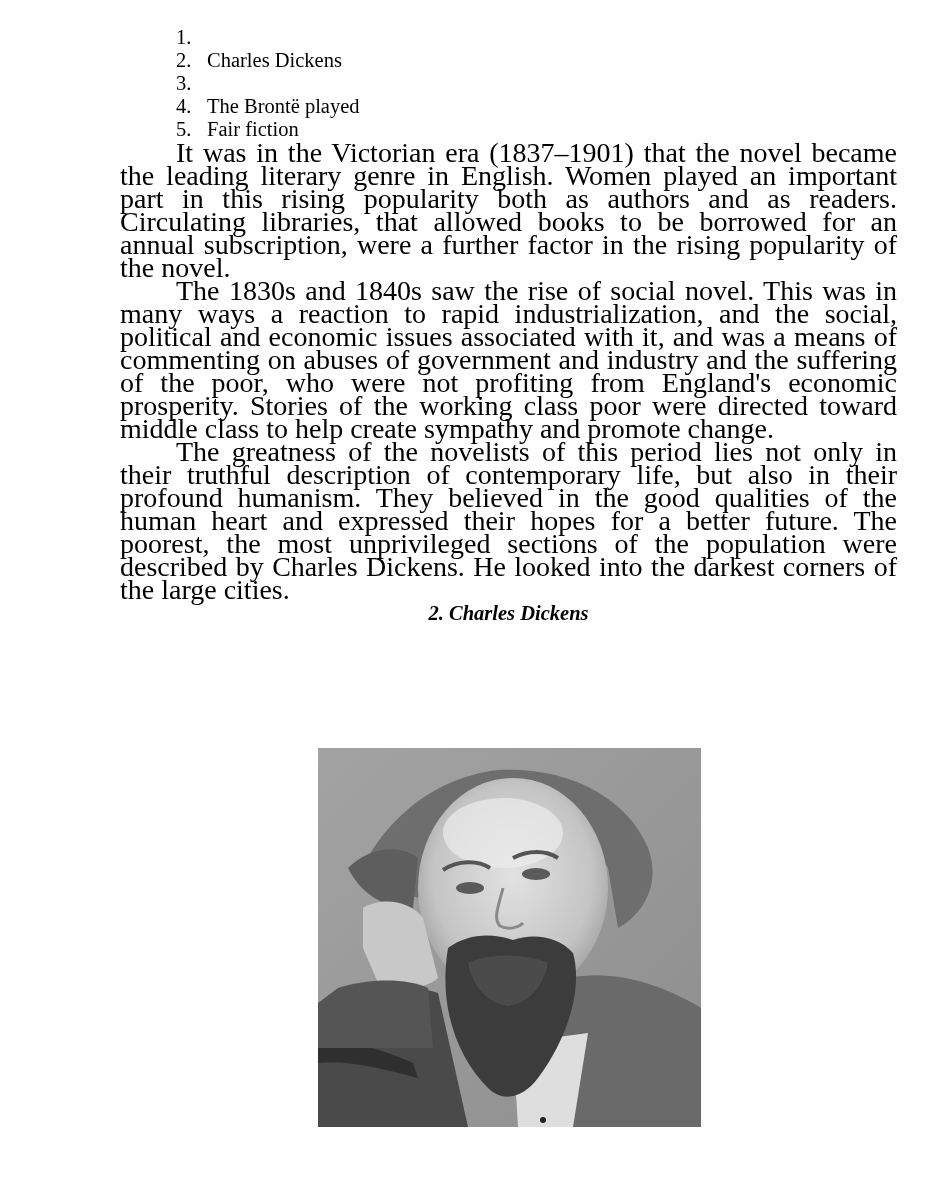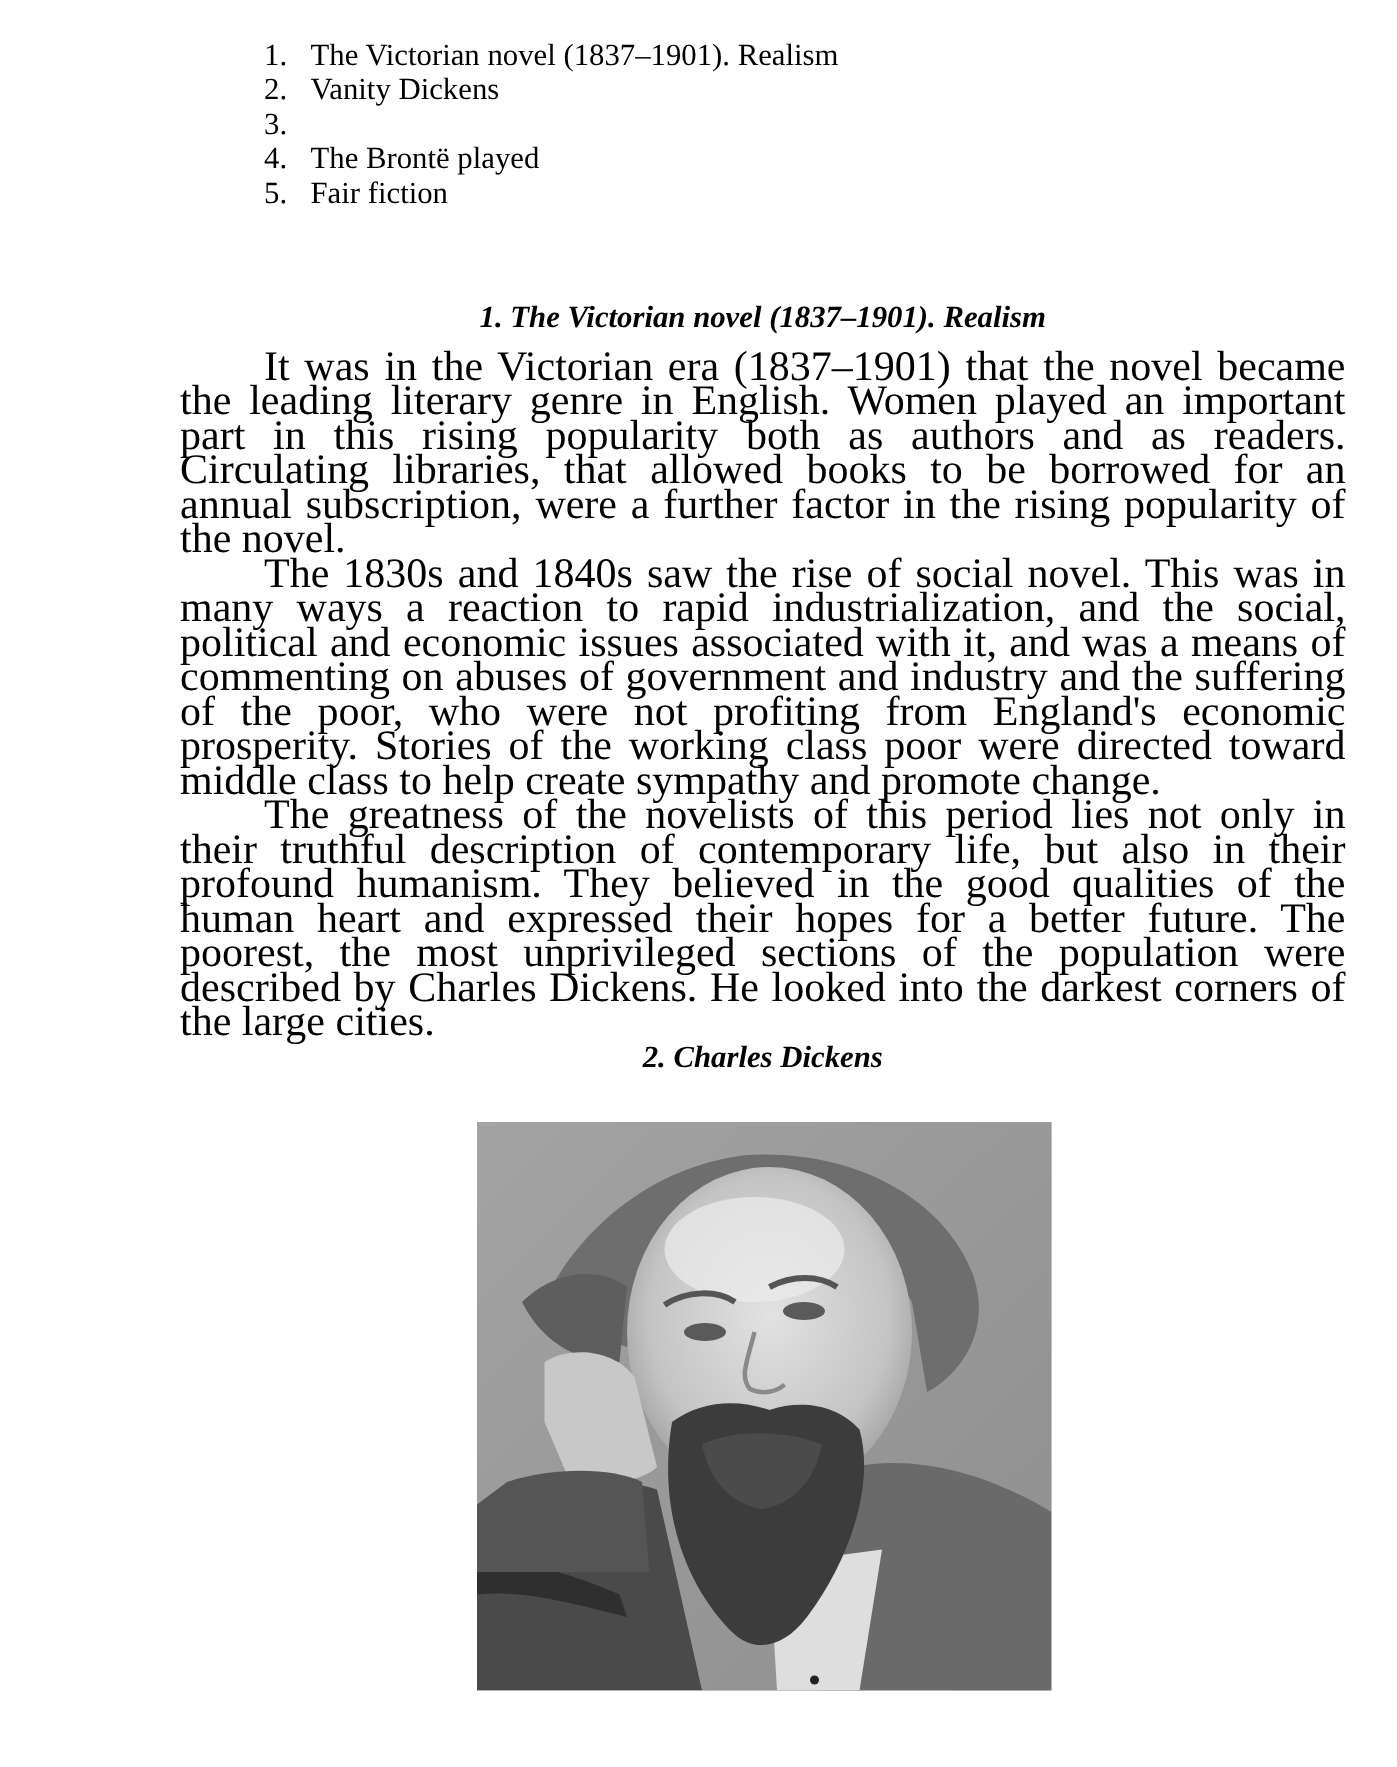--- a/index.html
+++ b/index.html
@@ -76,40 +76,38 @@
     }
   </style>
 </head>
 <body>
 
 <div class="page">
 
   <ol class="toc">
     <li>
       <span class="num">1.</span>
-      <span>The Victorian novel (1837–1901). Realism</span>
     </li>
     <li>
       <span class="num">2.</span>
-      <span>Vanity Dickens</span>
+      <span>Charles Dickens</span>
     </li>
     <li>
       <span class="num">3.</span>
     </li>
     <li>
       <span class="num">4.</span>
       <span>The Brontë played</span>
     </li>
     <li>
       <span class="num">5.</span>
       <span>Fair fiction</span>
     </li>
   </ol>
 
-  <h2 class="section-heading h1">1. The Victorian novel (1837–1901). Realism</h2>
 
   <p class="para">It was in the Victorian era (1837–1901) that the novel became the leading literary genre in English. Women played an important part in this rising popularity both as authors and as readers. Circulating libraries, that allowed books to be borrowed for an annual subscription, were a further factor in the rising popularity of the novel.</p>
   <p class="para">The 1830s and 1840s saw the rise of social novel. This was in many ways a reaction to rapid industrialization, and the social, political and economic issues associated with it, and was a means of commenting on abuses of government and industry and the suffering of the poor, who were not profiting from England's economic prosperity. Stories of the working class poor were directed toward middle class to help create sympathy and promote change.</p>
   <p class="para">The greatness of the novelists of this period lies not only in their truthful description of contemporary life, but also in their profound humanism. They believed in the good qualities of the human heart and expressed their hopes for a better future. The poorest, the most unprivileged sections of the population were described by Charles Dickens. He looked into the darkest corners of the large cities.</p>
 
   <h2 class="section-heading h2">2. Charles Dickens</h2>
 </div>
 
 <div class="photo-wrap">
   <svg viewBox="0 0 383 379" xmlns="http://www.w3.org/2000/svg">

